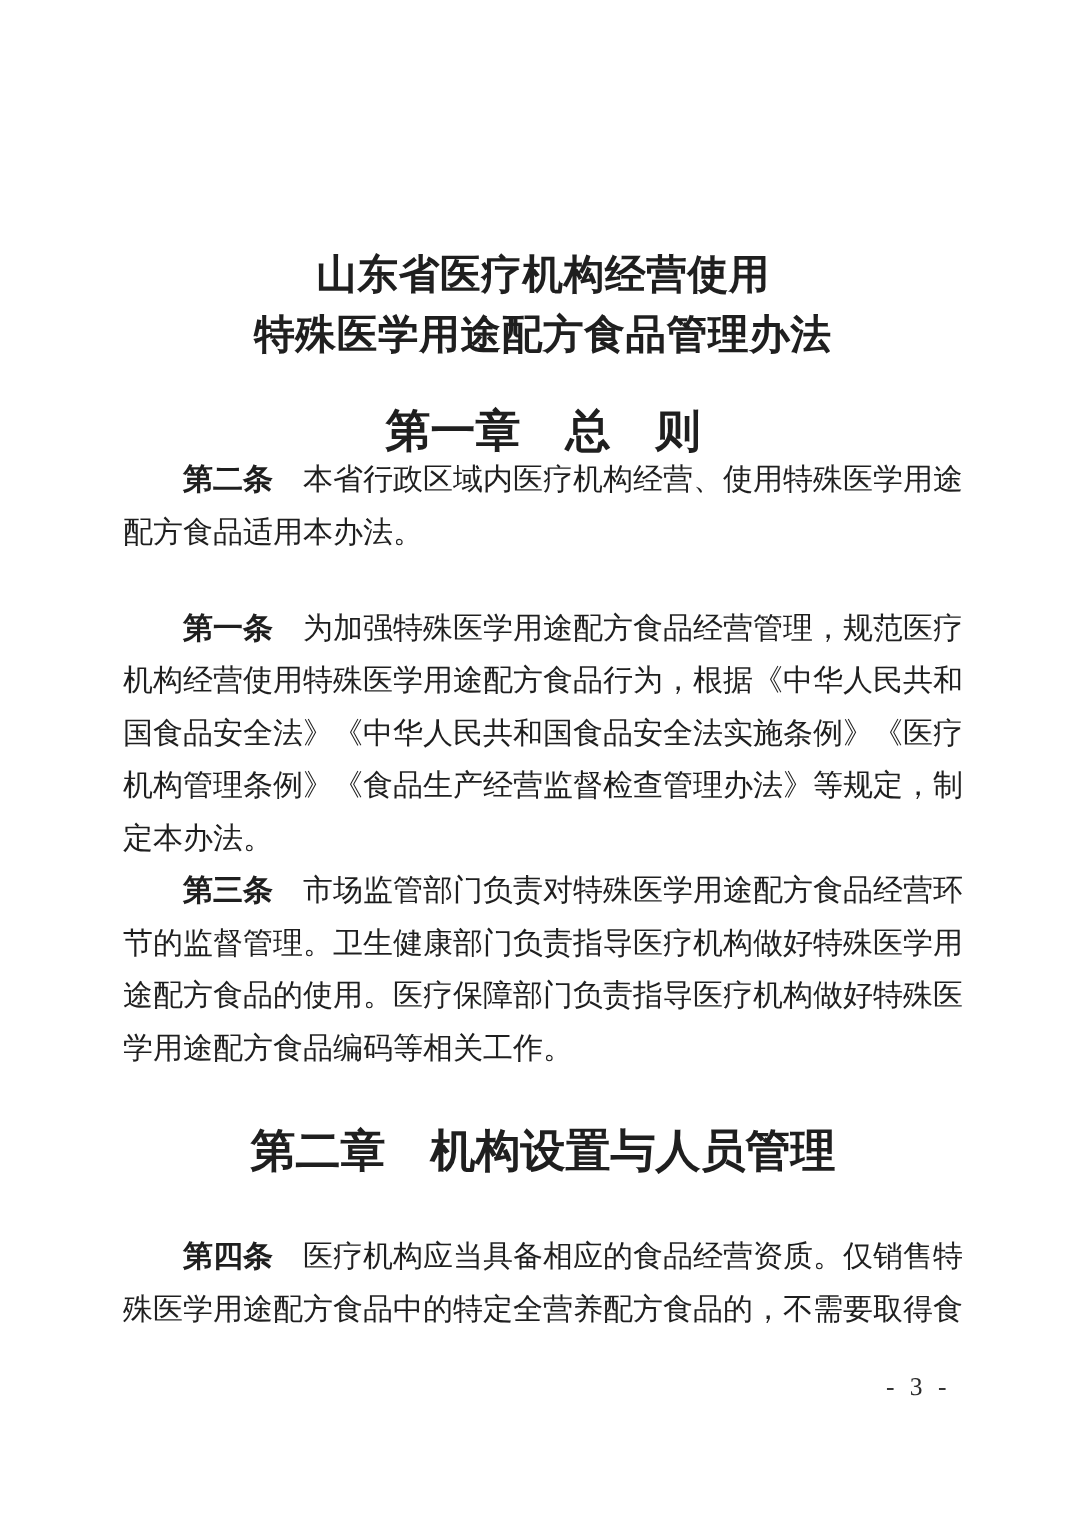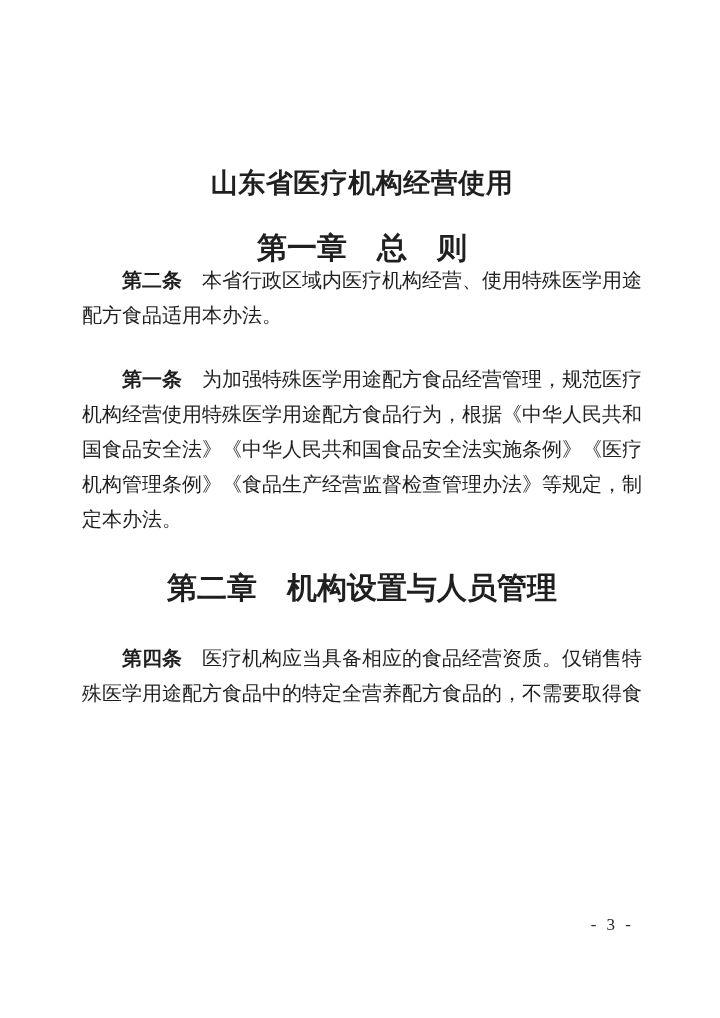--- a/index.html
+++ b/index.html
@@ -70,30 +70,34 @@
     font-family: "Liberation Serif", "DejaVu Serif", serif;
   }
 </style>
 </head>
 <body>
 
 <div class="page">
 
   <h1 class="doc-title">
     <span class="title-line">山东省医疗机构经营使用</span>
+    <span class="title-line">特殊医学用途配方食品管理办法</span>
   </h1>
 
   <h2 class="chapter-heading first">第一章　总　则</h2>
 
   <div class="articles">
     <p class="article">
       <span class="article-label">第二条</span><span class="article-text">本省行政区域内医疗机构经营、使用特殊医学用途配方食品适用本办法。</span>
     </p>
     <p class="article first-after-heading">
       <span class="article-label">第一条</span><span class="article-text">为加强特殊医学用途配方食品经营管理，规范医疗机构经营使用特殊医学用途配方食品行为，根据《中华人民共和国食品安全法》《中华人民共和国食品安全法实施条例》《医疗机构管理条例》《食品生产经营监督检查管理办法》等规定，制定本办法。</span>
+    </p>
+    <p class="article">
+      <span class="article-label">第三条</span><span class="article-text">市场监管部门负责对特殊医学用途配方食品经营环节的监督管理。卫生健康部门负责指导医疗机构做好特殊医学用途配方食品的使用。医疗保障部门负责指导医疗机构做好特殊医学用途配方食品编码等相关工作。</span>
     </p>
   </div>
 
   <h2 class="chapter-heading second">第二章　机构设置与人员管理</h2>
 
   <div class="articles">
     <p class="article after-heading-2">
       <span class="article-label">第四条</span><span class="article-text">医疗机构应当具备相应的食品经营资质。仅销售特殊医学用途配方食品中的特定全营养配方食品的，不需要取得食</span>
     </p>
   </div>

